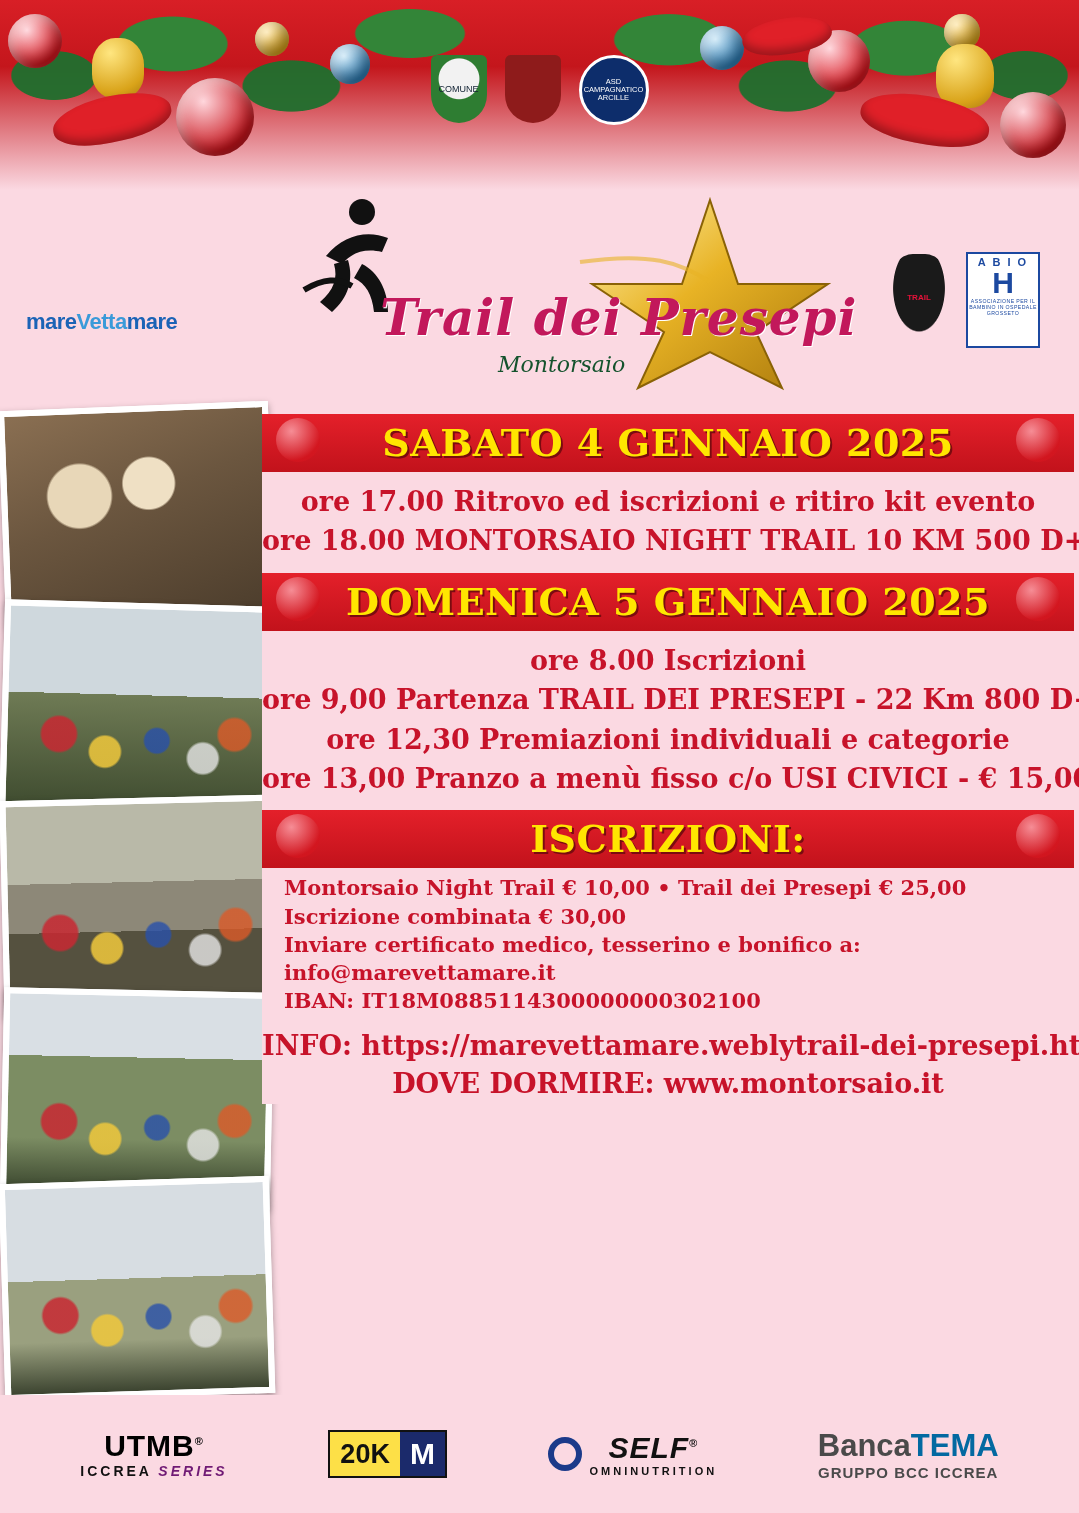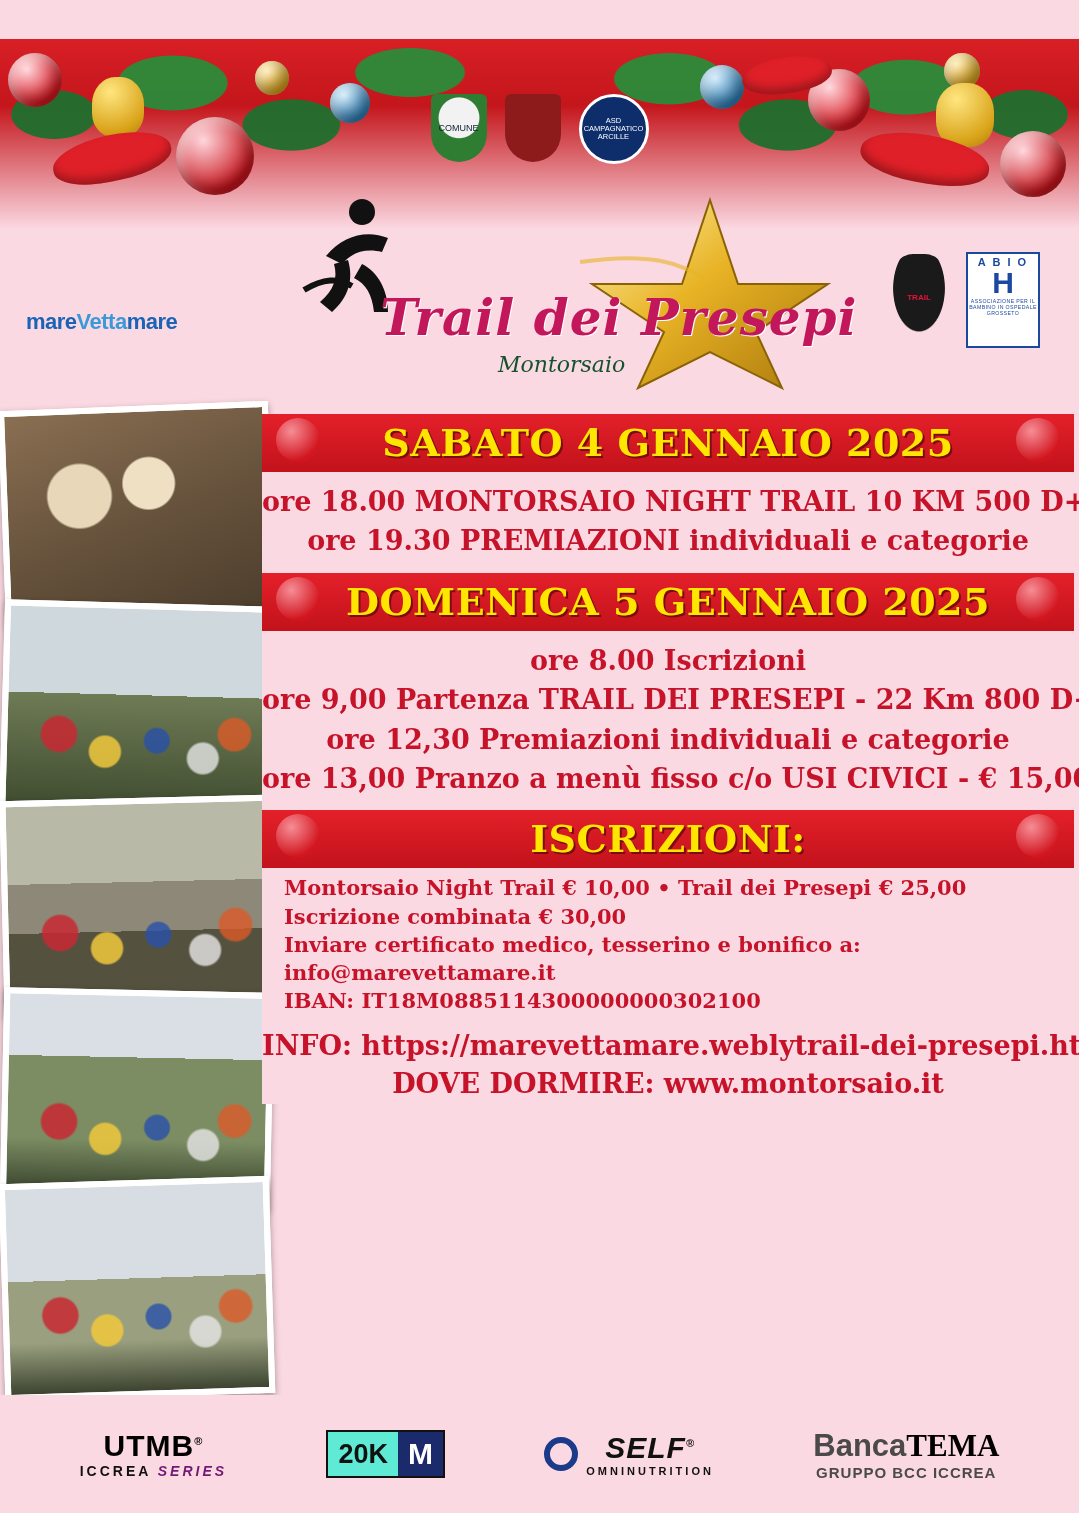--- a/index.html
+++ b/index.html
@@ -16,21 +16,20 @@
   }
 
   
   .garland {
     position: absolute;
     top: 0; left: 0;
     width: 1079px;
     height: 190px;
     overflow: hidden;
     background: linear-gradient(180deg,#d81f26 0%, #c4161c 35%, rgba(251,217,226,0) 100%);
-    margin-top: 39px;
   }
   .garland .greenery {
     position: absolute;
     top: -40px;
     width: 100%;
     height: 210px;
     background:
       radial-gradient(ellipse 70px 40px at 5% 55%, #1f6f2e 0 60%, transparent 62%),
       radial-gradient(ellipse 90px 45px at 16% 40%, #2b8b3a 0 60%, transparent 62%),
       radial-gradient(ellipse 80px 42px at 27% 60%, #1f6f2e 0 60%, transparent 62%),
@@ -289,31 +288,31 @@
     padding: 0 30px;
     box-sizing: border-box;
   }
   .sp { text-align: center; font-family: "Liberation Sans", sans-serif; }
   .utmb .u1 { font-size: 30px; font-weight: 700; color: #000000; letter-spacing: 1px; }
   .utmb .u1 sup { font-size: 11px; }
   .utmb .u2 { font-size: 14px; font-weight: 700; letter-spacing: 3px; color: #111; }
   .utmb .u2 .ws { color: #701a75; font-style: italic; }
 
   .k20 { display: flex; align-items: stretch; height: 44px; border: 2px solid #111; }
-  .k20 .n { background: #5eead4; color: #111; font-size: 27px; font-weight: 700; padding: 2px 10px; display: flex; align-items: center; }
+  .k20 .n { background: #fde047; color: #111; font-size: 27px; font-weight: 700; padding: 2px 10px; display: flex; align-items: center; }
   .k20 .m { background: #1b2a6b; color: #fff; font-size: 30px; font-weight: 700; padding: 2px 10px; display: flex; align-items: center; }
 
   .self { display: flex; align-items: center; gap: 8px; }
   .self .cog { width: 34px; height: 34px; border-radius: 50%; border: 6px solid #1b3a8a; box-sizing: border-box; }
   .self .txt .t1 { font-size: 30px; font-weight: 700; font-style: italic; color: #111; letter-spacing: 1px; }
   .self .txt .t1 sup { font-size: 11px; }
   .self .txt .t2 { font-size: 11px; font-weight: 700; letter-spacing: 3px; color: #111; }
 
   .banca .b1 { font-size: 31px; font-weight: 700; color: #4a4a4a; }
-  .banca .b1 .tema { color: #000000; font-family: Liberation Serif, serif; }
+  .banca .b1 .tema { color: #0369a1; }
   .banca .b2 { font-size: 15px; font-weight: 700; color: #4a4a4a; letter-spacing: 1px; }
 </style>
 </head>
 <body>
 
 <div class="garland">
   <div class="greenery"></div>
 
   <div class="bauble" style="left:8px;  top:14px;  width:54px; height:54px; background:radial-gradient(circle at 35% 30%,#ffd7dd,#d8161f 70%);"></div>
   <div class="bauble" style="left:176px;top:78px;  width:78px; height:78px; background:radial-gradient(circle at 35% 30%,#ffd7dd,#c9151d 70%);"></div>
@@ -415,22 +414,22 @@
 </div>
 
 <div class="content">
 
   <div class="band">
     <div class="ball-l"></div>
     <div class="ball-r"></div>
     <h2>SABATO 4 GENNAIO 2025</h2>
   </div>
   <div class="lines">
+    <div class="line">ore 17.00 Ritrovo ed iscrizioni e ritiro kit evento</div>
     <div class="line">ore 18.00 MONTORSAIO NIGHT TRAIL 10 KM 500 D+</div>
-    <div class="line">ore 19.30 PREMIAZIONI individuali e categorie</div>
   </div>
 
   <div class="band">
     <div class="ball-l"></div>
     <div class="ball-r"></div>
     <h2>DOMENICA 5 GENNAIO 2025</h2>
   </div>
   <div class="lines">
     <div class="line">ore   8.00 Iscrizioni</div>
     <div class="line">ore   9,00 Partenza TRAIL DEI PRESEPI - 22 Km 800 D+</div>

